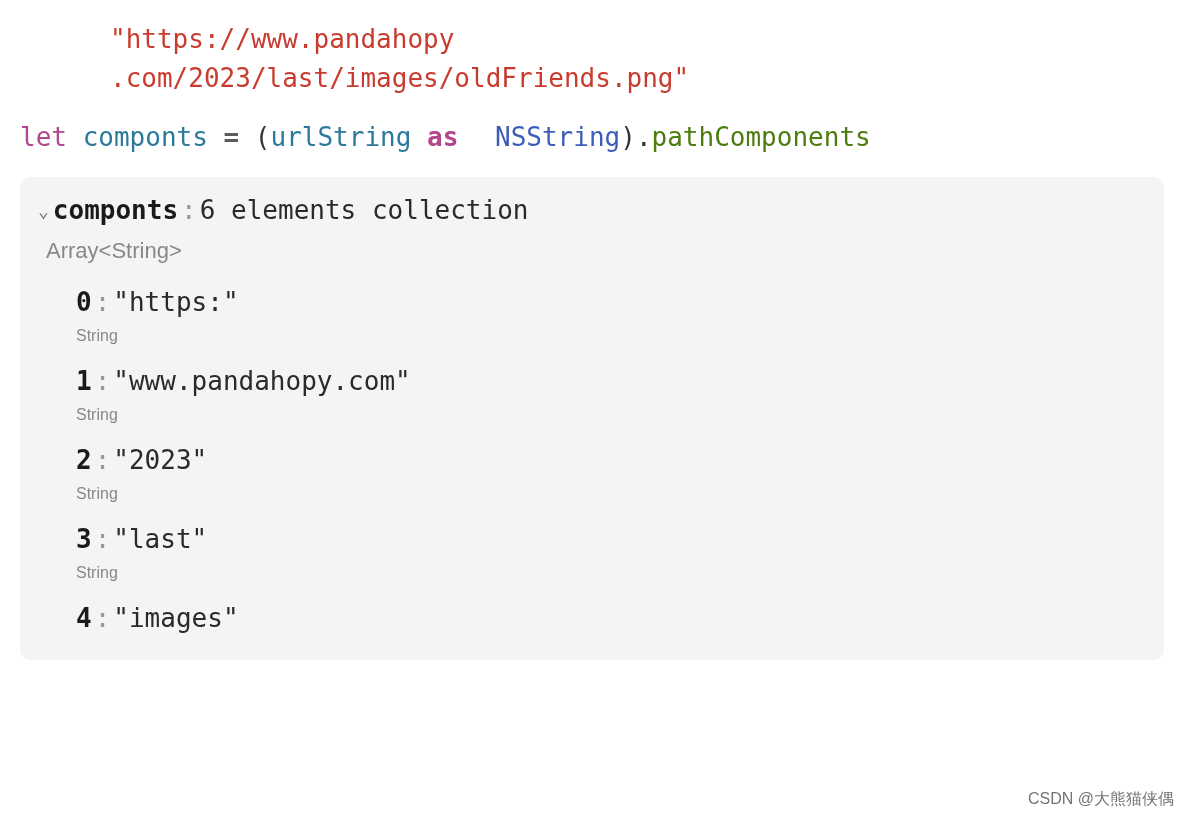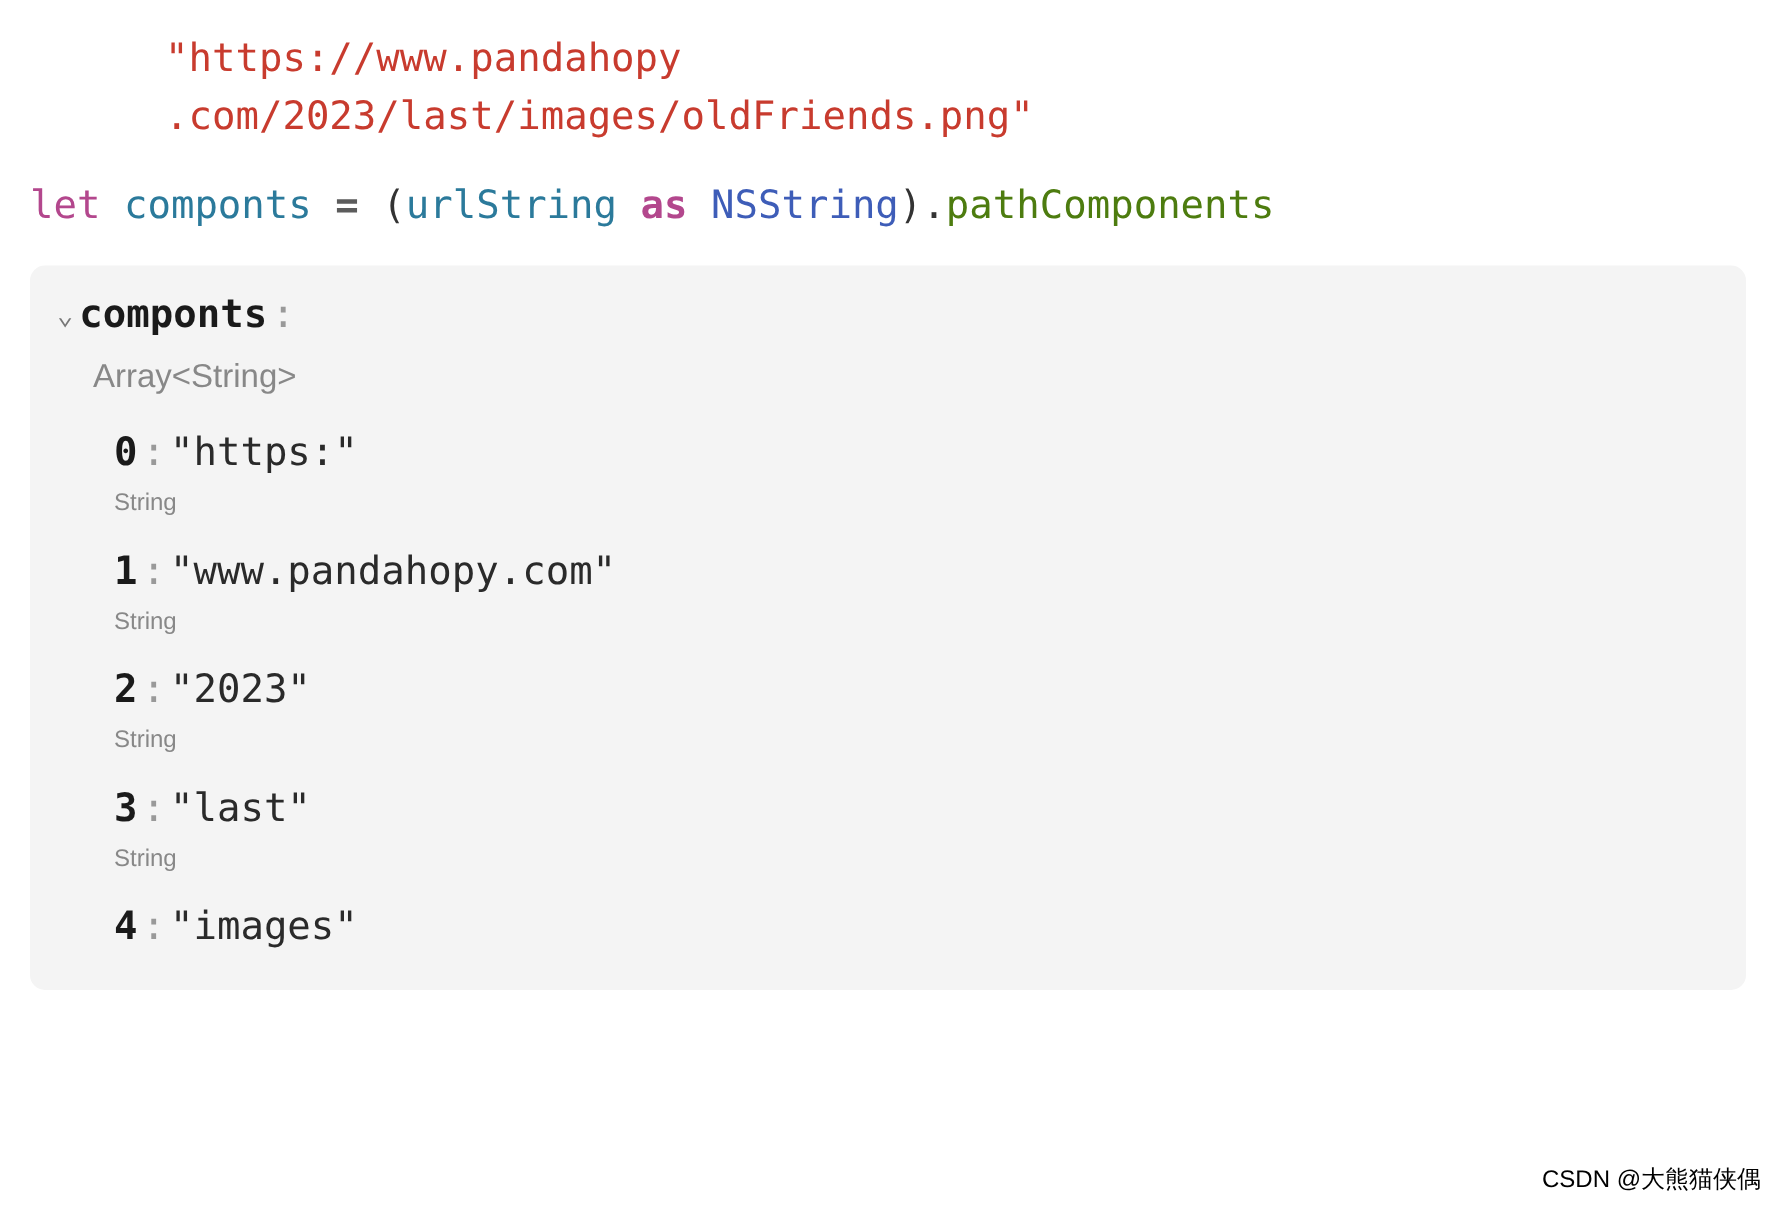--- a/index.html
+++ b/index.html
@@ -17,21 +17,21 @@
     .code-block {
       margin-bottom: 20px;
     }
     .code-line {
       white-space: pre;
     }
     .kw { color: #b3478d; font-weight: 500; }
     .var { color: #2b7a9b; }
     .str { color: #c83b2e; }
     .paren { color: #333; }
-    .type { color: #3e5db8; }
+    .type { color: #3e5db8; margin-left: 21px; }
     .dot { color: #333; }
     .method { color: #4d7c0f; }
     .as-kw { color: #b3478d; font-weight: 700; text-align: center; }
     .eq { color: #5c5c5c; font-weight: 700; }
     .indent { padding-left: 90px; }
     .result-panel {
       background: #f4f4f4;
       border-radius: 10px;
       padding: 14px 18px 18px 18px;
       margin-top: 12px;
@@ -58,21 +58,21 @@
       margin: 0 3px;
     }
     .desc {
       color: #2a2a2a;
       font-weight: 400;
     }
     .type-label {
       color: #888;
       font-size: 22px;
       font-family: -apple-system, BlinkMacSystemFont, "Segoe UI", sans-serif;
-      margin-left: 24px;
+      margin-left: 8px;
       margin-bottom: 16px;
     }
     .item {
       margin-left: 38px;
       margin-bottom: 4px;
     }
     .item-row {
       display: flex;
       align-items: baseline;
     }
@@ -86,23 +86,23 @@
     }
     .item-type {
       color: #888;
       font-size: 16px;
       font-family: -apple-system, BlinkMacSystemFont, "Segoe UI", sans-serif;
       margin-top: 2px;
       margin-bottom: 14px;
     }
     .watermark {
       position: fixed;
-      bottom: 18px;
+      bottom: 6px;
       right: 10px;
-      color: #000000;
+      color: #737373;
       font-size: 16px;
       font-family: -apple-system, BlinkMacSystemFont, "Segoe UI", sans-serif;
     }
   </style>
 </head>
 <body>
 
 <div class="code-block">
   <div class="code-line indent"><span class="str">"https://www.pandahopy</span></div>
   <div class="code-line indent"><span class="str">.com/2023/last/images/oldFriends.png"</span></div>
@@ -110,20 +110,21 @@
 
 <div class="code-block">
   <div class="code-line"><span class="kw">let</span> <span class="var">componts</span> <span class="eq">=</span> <span class="paren">(</span><span class="var">urlString</span> <span class="as-kw">as</span> <span class="type">NSString</span><span class="dot">).</span><span class="method">pathComponents</span></div>
 </div>
 
 <div class="result-panel">
   <div class="result-header">
     <span class="chevron">⌄</span>
     <span class="var-name">componts</span>
     <span class="colon">:</span>
+    <span class="desc">6 elements collection</span>
   </div>
   <div class="type-label">Array&lt;String&gt;</div>
   <div id="items-container">
       <div class="item">
         <div class="item-row">
           <span class="idx">0</span>
           <span class="colon">:</span>
           <span class="item-value">"https:"</span>
         </div>
         <div class="item-type">String</div>

